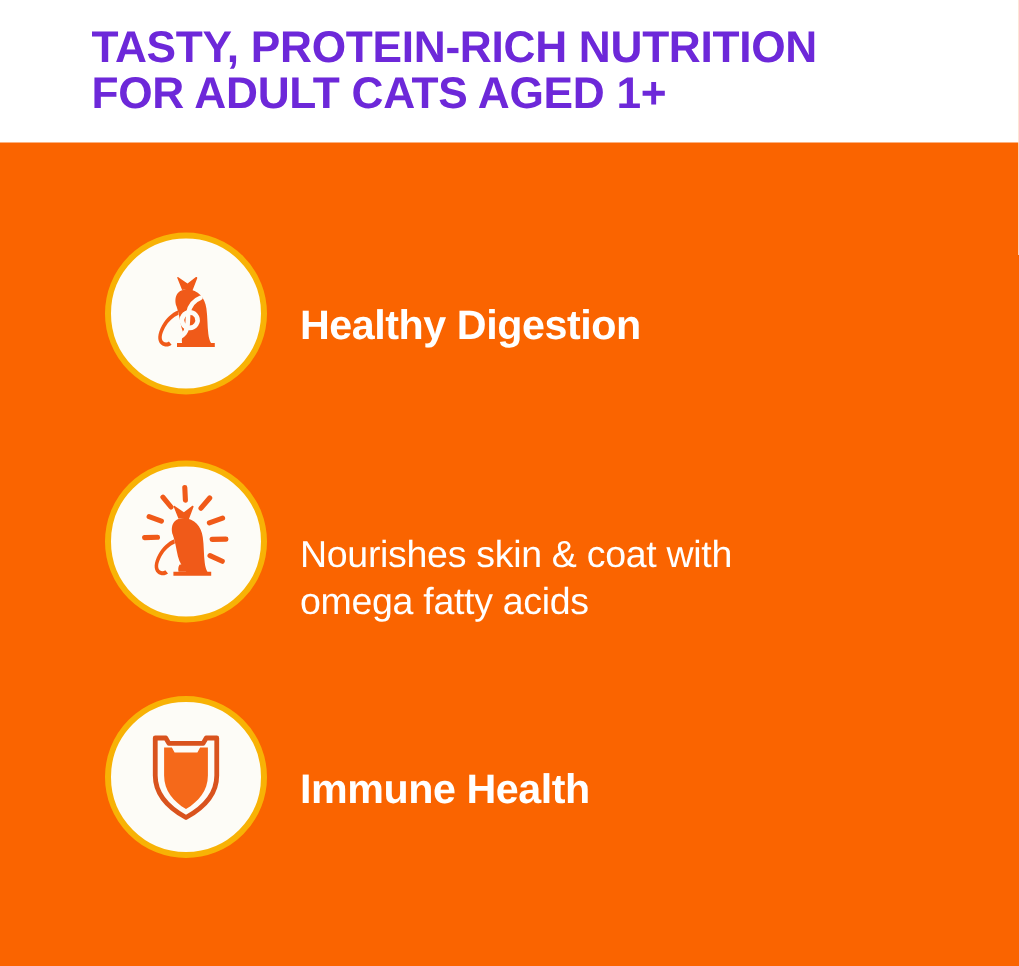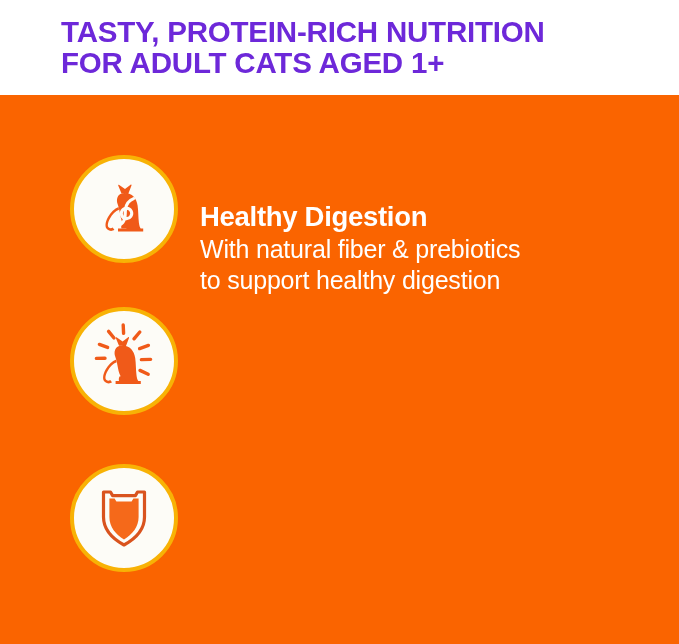--- a/index.html
+++ b/index.html
@@ -147,22 +147,20 @@
             <path d="M45.6 25.6 C41.0 27.4 38.4 31.2 37.6 35.6
                      C36.7 40.6 38.2 45.4 35.0 49.2
                      C33.0 51.6 30.2 52.4 27.6 51.8"></path>
             <path d="M43.2 38.2 A5.2 5.2 0 1 1 43.1 38.0"></path>
           </g>
           <polygon points="30.2,48.6 30.0,54.6 25.4,50.9" fill="#FDFCF7"></polygon>
         </svg>
       </div>
       <div class="feature-text">
         <div class="feature-heading">Healthy Digestion</div>
-        <div class="feature-desc">With natural fiber &amp; prebiotics
-to support healthy digestion</div>
       </div>
     </div>
 
     <div class="feature-row" id="feature-row-1">
       <div class="badge">
         <svg width="80" height="76" viewBox="0 0 80 76">
           <g fill="#F05A19">
 
             <path d="M45.0 15.0 L41.6 24.0 C39.6 22.9 37.2 22.4 35.0 22.8 L31.8 14.9
                      C31.6 14.4 32.1 14.0 32.5 14.3 L38.6 18.5 L44.2 14.2
@@ -193,34 +191,37 @@
             <line x1="23.6" y1="24.4" x2="15.4" y2="21.4"></line>
             <line x1="21.0" y1="35.2" x2="12.4" y2="35.4"></line>
             <line x1="50.0" y1="15.8" x2="55.8" y2="9.0"></line>
             <line x1="55.6" y1="25.6" x2="64.4" y2="22.4"></line>
             <line x1="57.4" y1="36.6" x2="66.6" y2="36.4"></line>
             <line x1="56.0" y1="47.4" x2="64.2" y2="51.2"></line>
           </g>
         </svg>
       </div>
       <div class="feature-text">
+        <div class="feature-desc">Nourishes skin &amp; coat with
+omega fatty acids</div>
       </div>
     </div>
 
     <div class="feature-row" id="feature-row-2">
       <div class="badge">
         <svg width="68" height="74" viewBox="0 0 68 74">
 
           <path d="M13.5 11.0 L20.5 11.0 L22.6 14.6 L45.4 14.6 L47.5 11.0 L54.5 11.0
                    L54.5 36.0 C54.5 48.6 46.0 57.4 34.0 64.0
                    C22.0 57.4 13.5 48.6 13.5 36.0 Z" fill="none" stroke="#D9531E" stroke-width="3.2" stroke-linejoin="round"></path>
 
           <path d="M19.4 17.4 L24.6 17.4 L26.4 20.6 L41.6 20.6 L43.4 17.4 L48.6 17.4
                    L48.6 36.0 C48.6 46.2 42.2 53.4 34.0 58.4
                    C25.8 53.4 19.4 46.2 19.4 36.0 Z" fill="#F5691A"></path>
         </svg>
       </div>
       <div class="feature-text">
+        <div class="feature-heading">Immune Health</div>
       </div>
     </div>
 
   </div>
 </div>
 
 </body></html>

